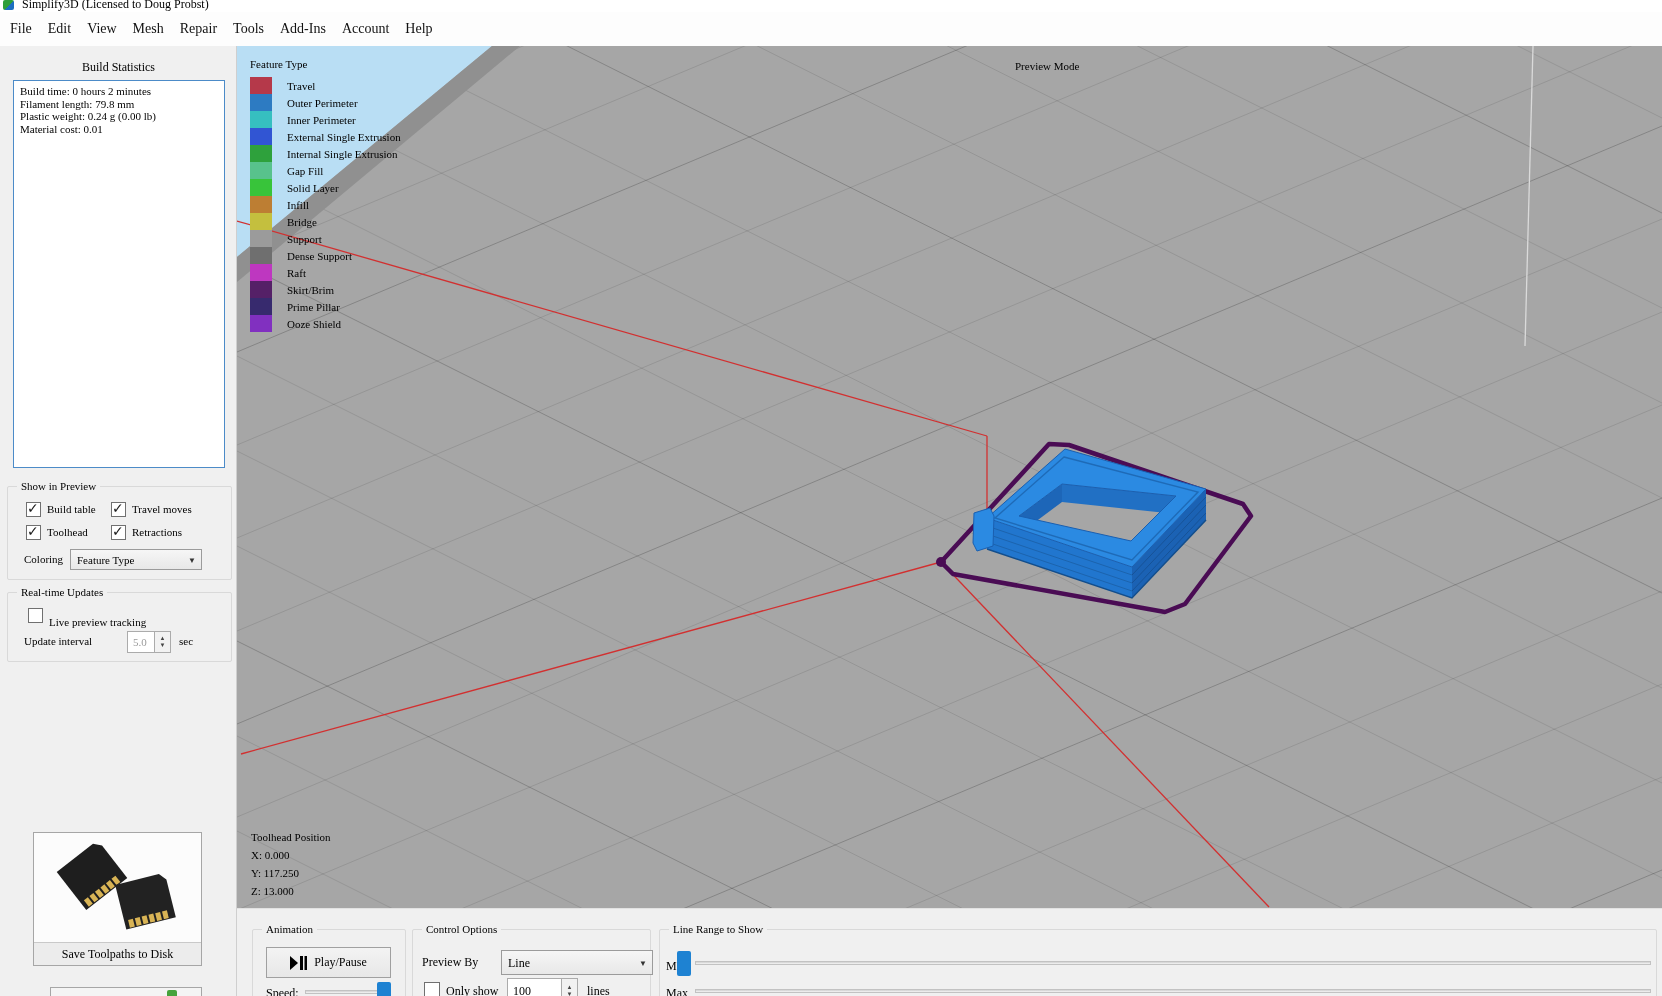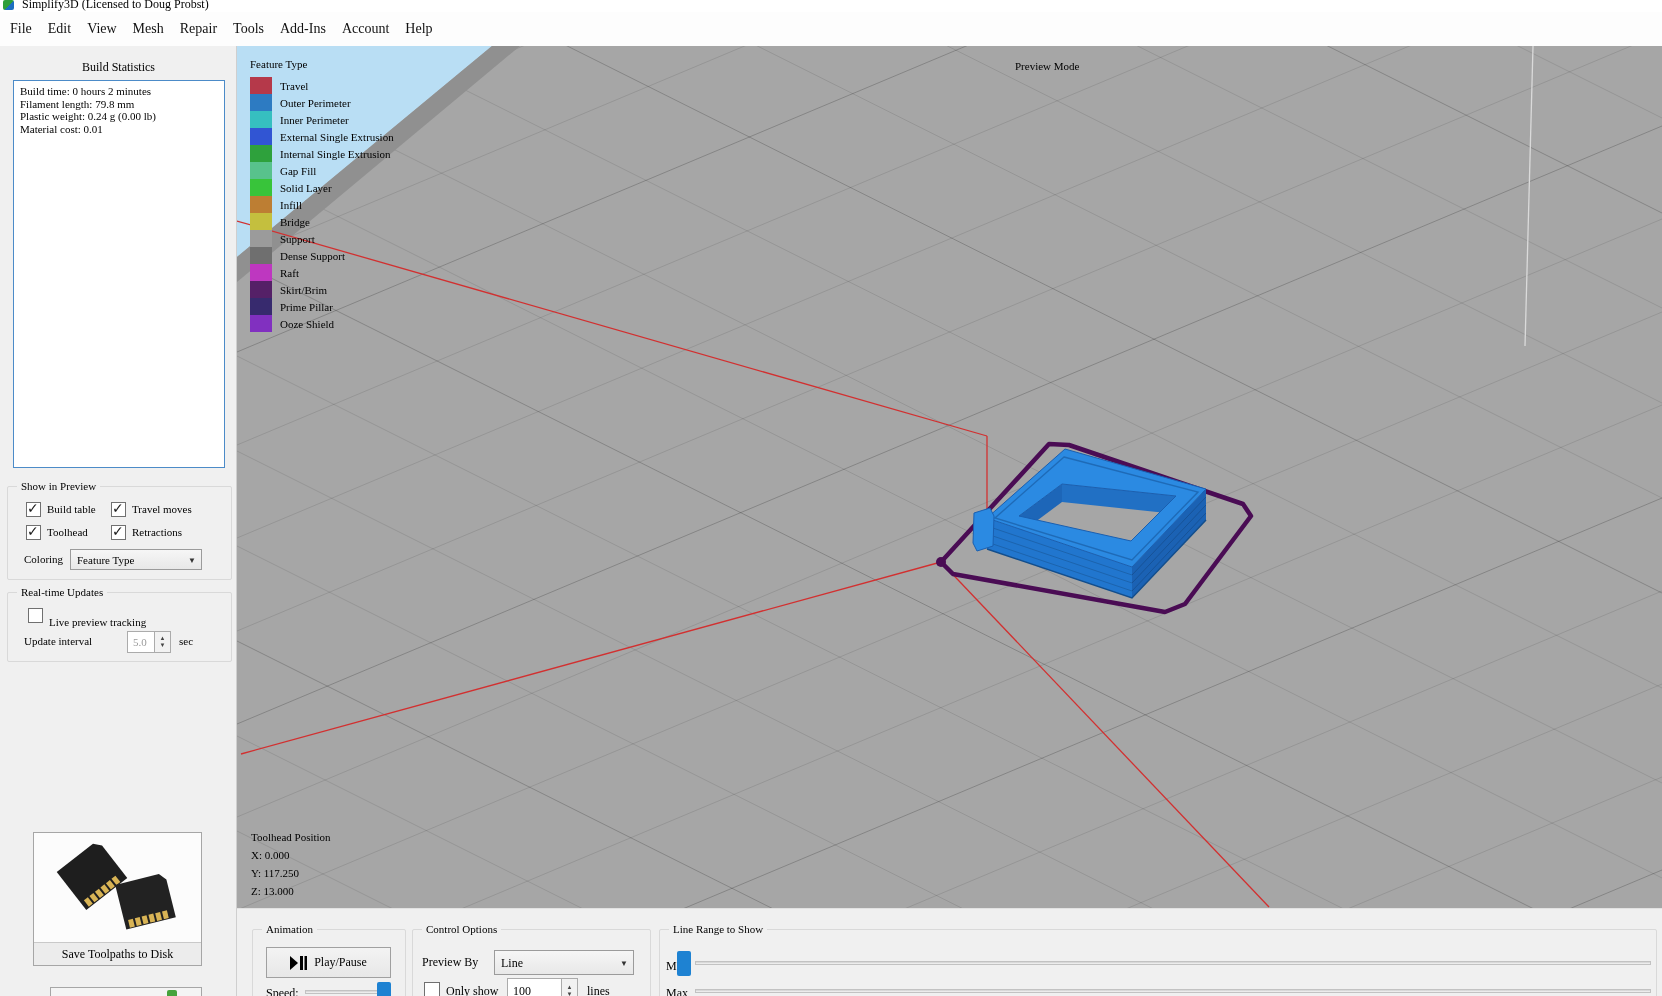--- a/index.html
+++ b/index.html
@@ -32,21 +32,21 @@
      background:#f2f2f2;display:flex;flex-direction:column;align-items:center;justify-content:center;font-size:6px;color:#444;line-height:7px;}
   .imgbtn{border:1px solid #a6a6a6;background:#fdfdfd;box-sizing:border-box;}
   .imgbtn .blabel{position:absolute;left:0;right:0;bottom:0;height:22px;background:#ececec;border-top:1px solid #c9c9c9;
      text-align:center;font-size:12px;line-height:22px;}
   
   .viewport{left:237px;top:46px;width:1425px;height:862px;overflow:hidden;}
   .legend{left:13px;top:12px;}
   .lg-title{font-size:11px;margin-bottom:7px;}
   .lg-row{height:17px;display:flex;align-items:center;}
   .lg-sw{width:22px;height:17px;flex:none;}
-  .lg-lb{font-size:11px;margin-left:8px;white-space:nowrap;text-align:right;}
+  .lg-lb{font-size:11px;margin-left:15px;white-space:nowrap;text-align:right;}
   .previewmode{left:778px;top:14px;font-size:11px;}
   .toolhead{left:14px;top:782px;font-size:11px;line-height:18px;}
   
   .bottompanel{left:237px;top:908px;width:1425px;height:88px;background:#f0f0f0;border-top:1px solid #e2e2e2;box-sizing:border-box;}
   .btn{background:linear-gradient(#f3f3f3,#e7e7e7);border:1px solid #a0a0a0;box-sizing:border-box;
        display:flex;align-items:center;justify-content:center;font-size:12px;gap:7px;}
   .slider-track{background:linear-gradient(#cfcfcf,#f6f6f6);border:1px solid #c2c2c2;box-sizing:border-box;}
   .slider-handle{background:#1e82d2;border-radius:2px;}
   .smalllabel{font-size:11px;white-space:nowrap;}
   .lbl12{font-size:12px;white-space:nowrap;}
@@ -317,21 +317,21 @@
     <span>Play/Pause</span>
   </div>
   <span class="abs lbl12" style="left:29px;top:77px;">Speed:</span>
   <div class="abs slider-track" style="left:68px;top:81px;width:85px;height:4px;"></div>
   <div class="abs slider-handle" style="left:140px;top:73px;width:14px;height:23px;"></div>
 
   <div class="abs groupbox" style="left:175px;top:20px;width:237px;height:75px;">
     <span class="gb-label">Control Options</span>
   </div>
   <span class="abs lbl12" style="left:185px;top:46px;">Preview By</span>
-  <div class="abs dropdown" style="left:257px;top:41px;width:140px;height:25px;">
+  <div class="abs dropdown" style="left:264px;top:41px;width:152px;height:25px;">
     <span class="val" style="font-size:12px;">Line</span>
     <span class="arr">▼</span>
   </div>
   <div class="abs" style="left:187px;top:73px;">
     <span class="cb abs" style="left:0;top:0;width:14px;height:14px;"></span>
     <span class="cblabel abs" style="left:22px;top:2px;font-size:12px;">Only show</span>
   </div>
   <div class="abs spinner" style="left:270px;top:69px;width:71px;height:26px;">
     <span class="sval" style="font-size:12px;">100</span>
     <span class="arrows">

